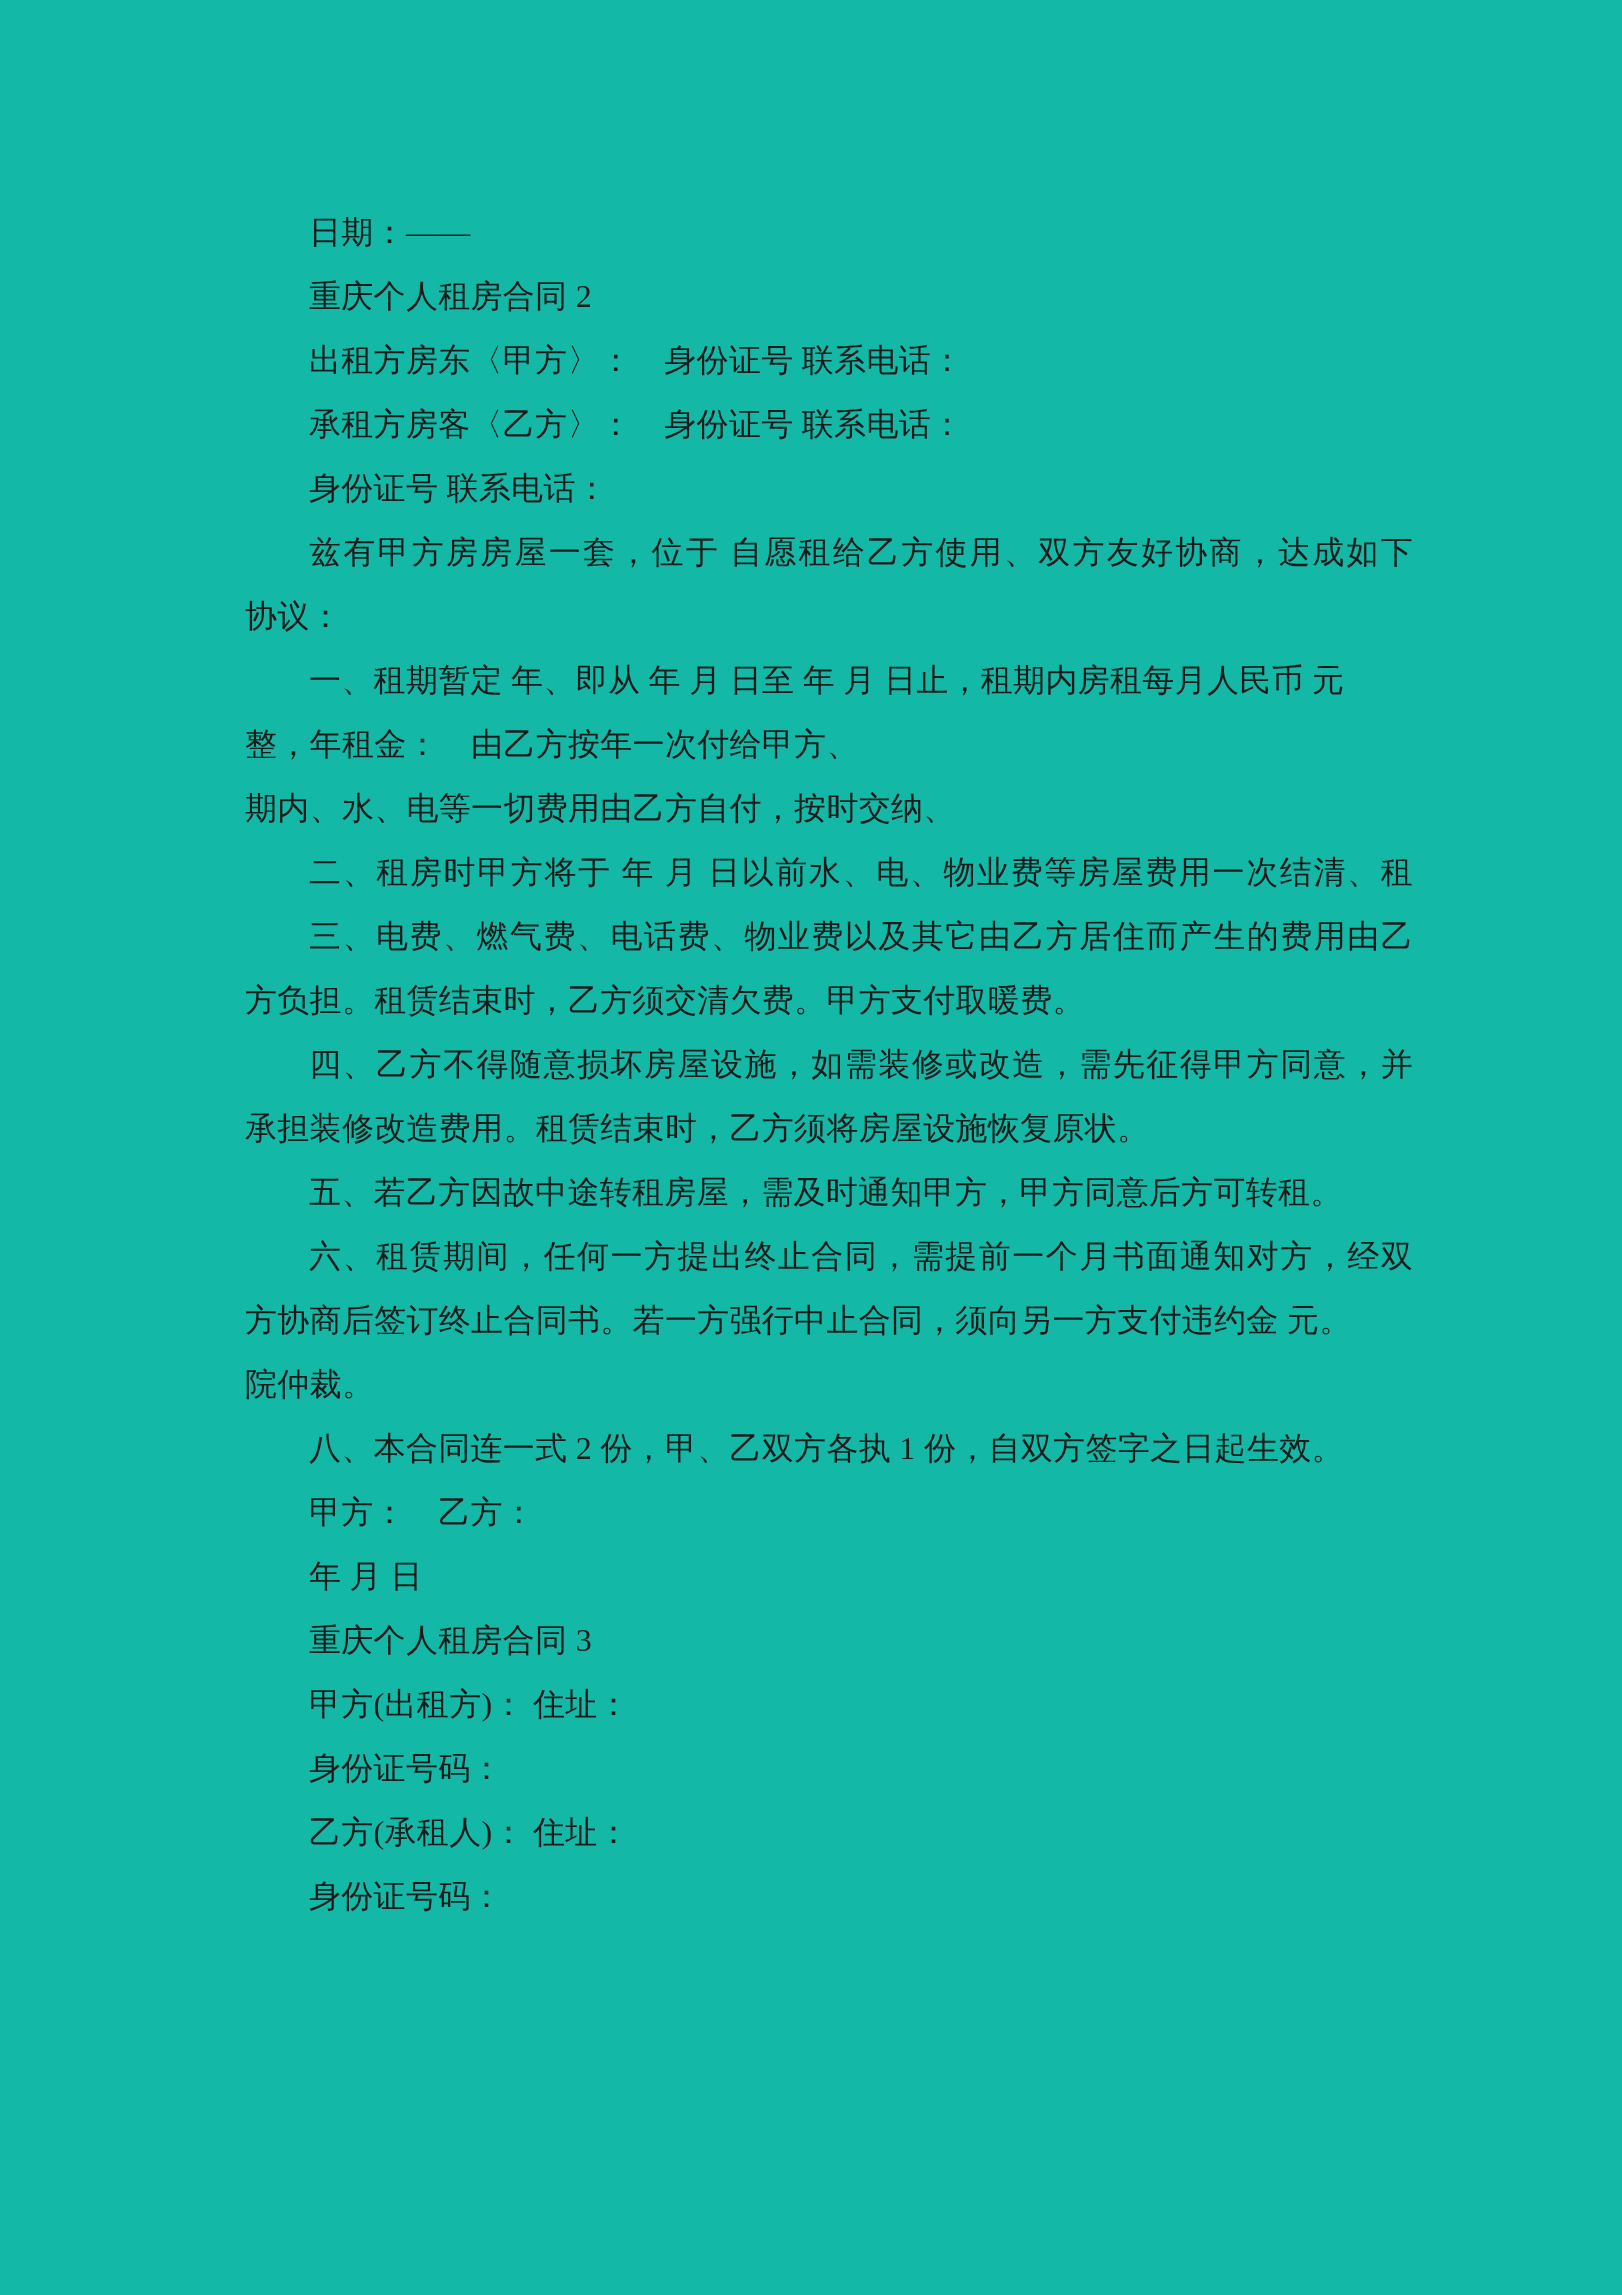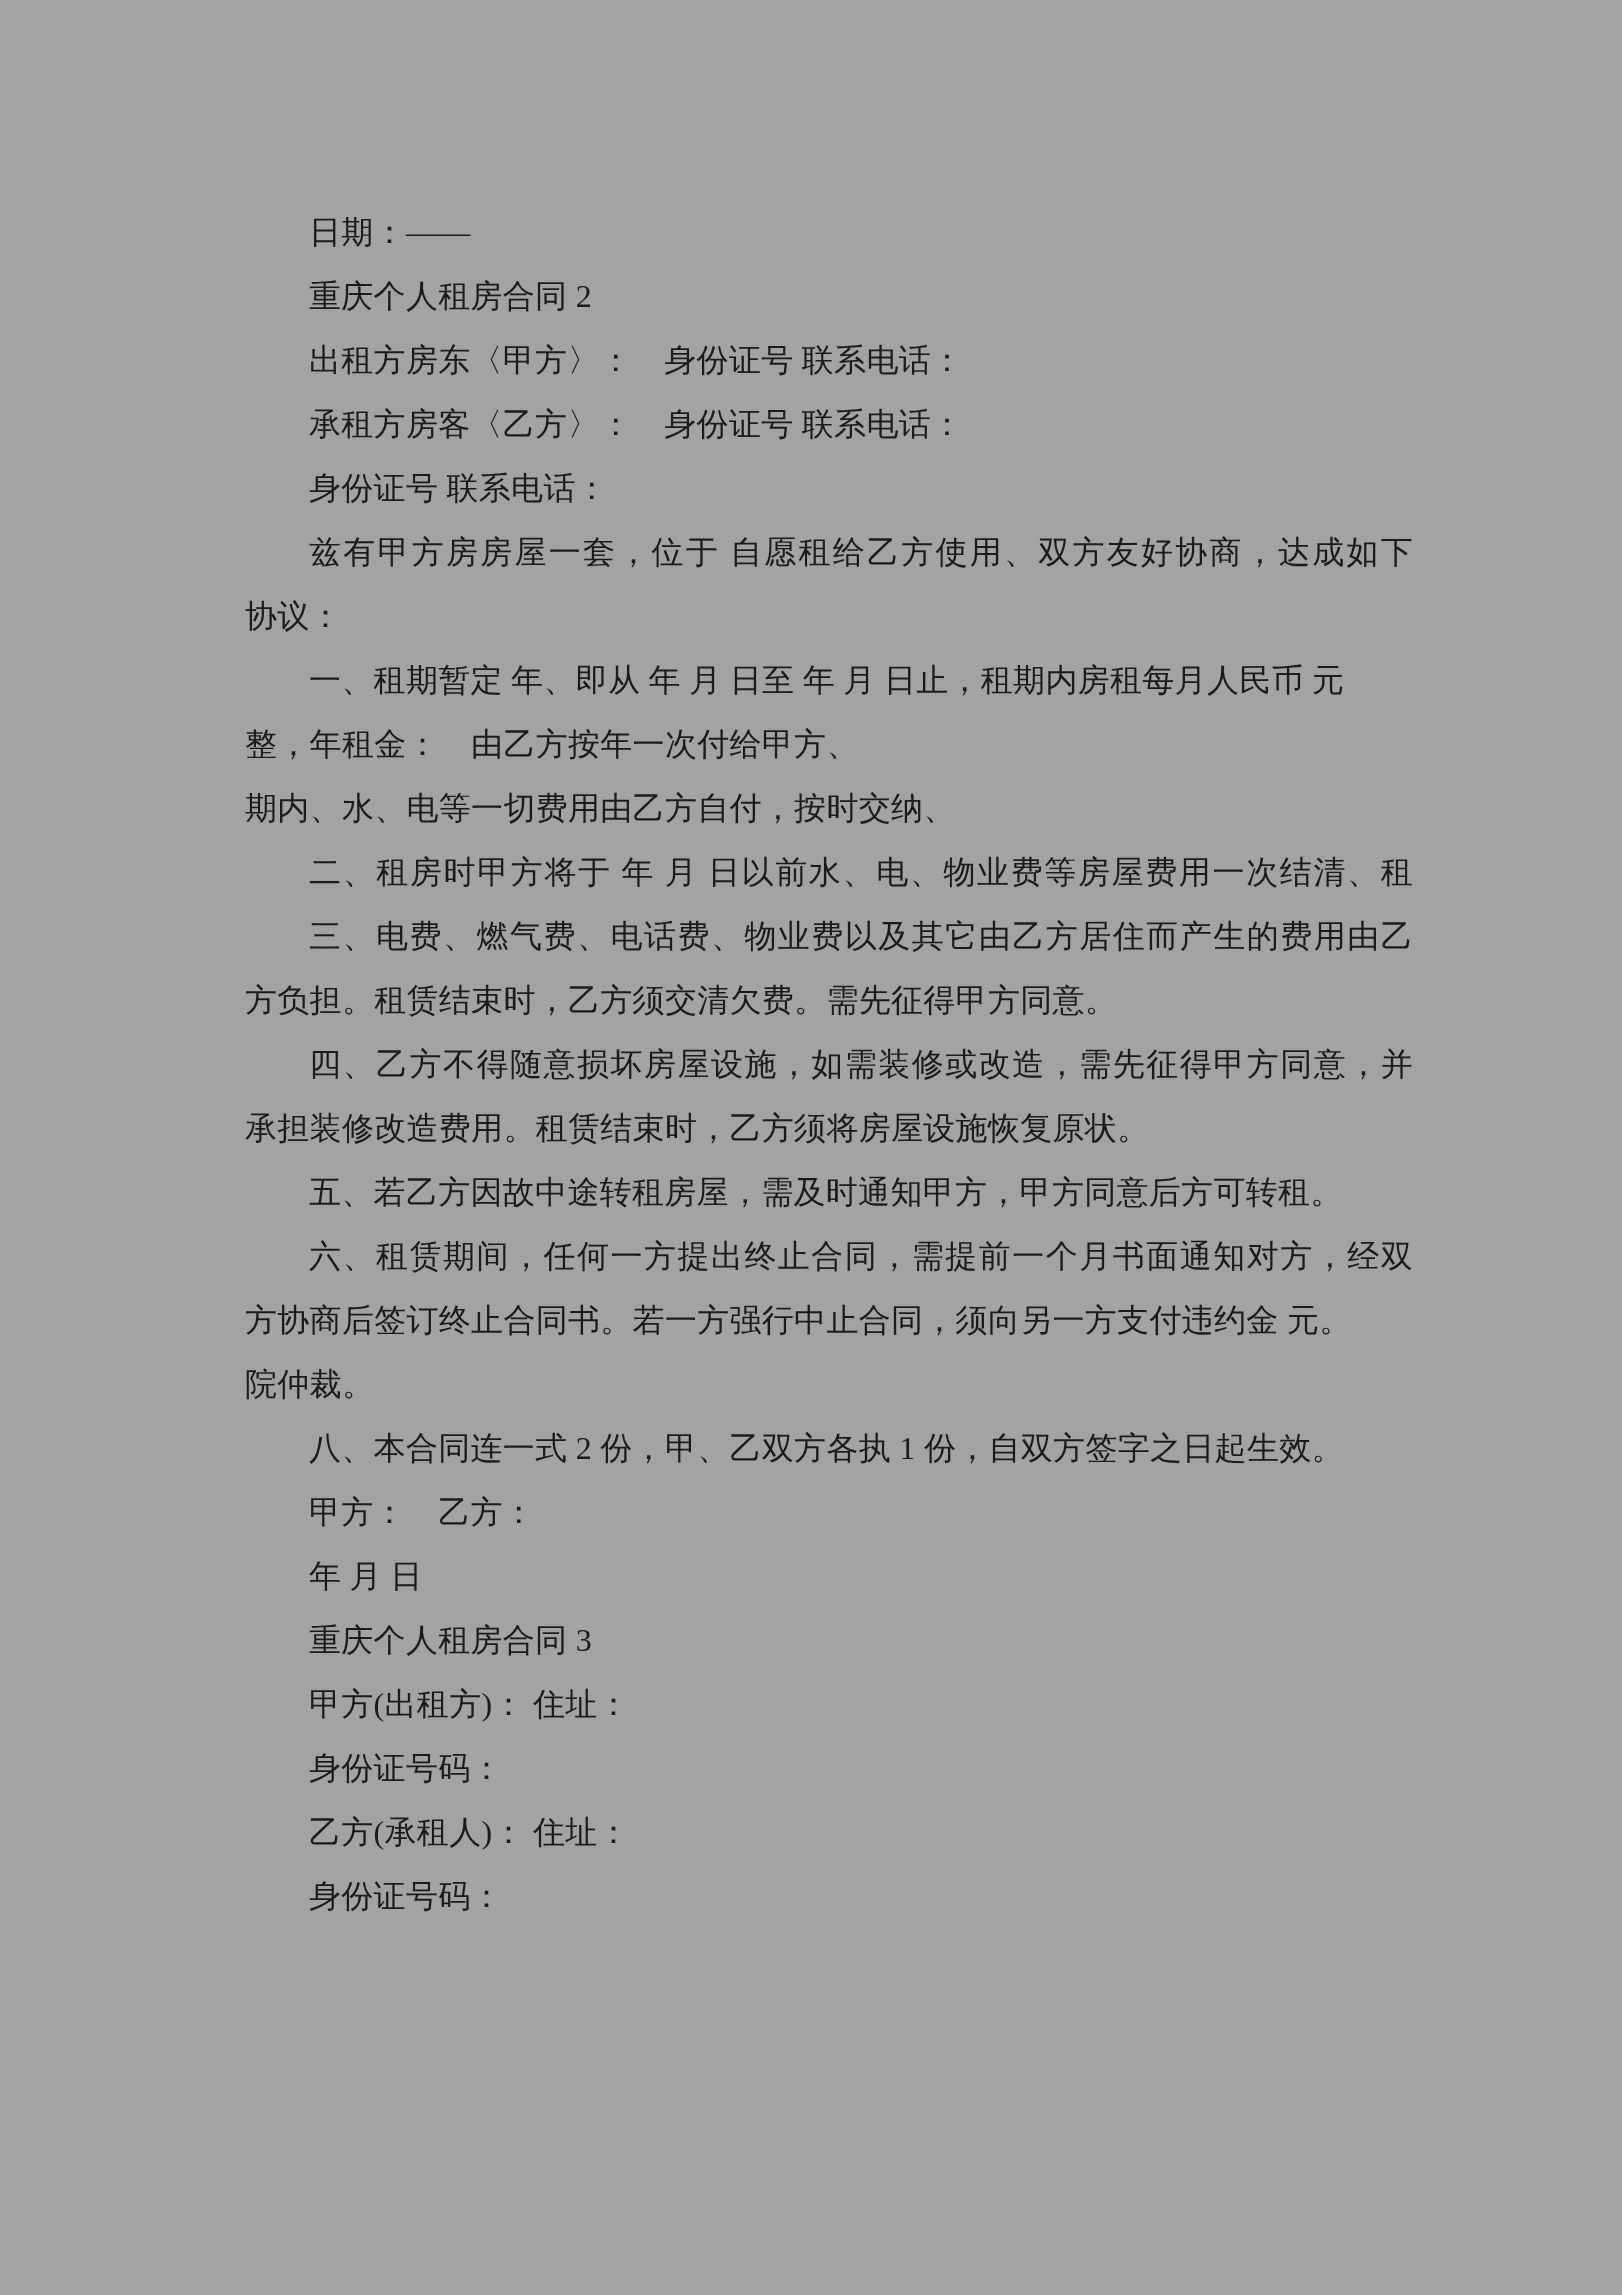--- a/index.html
+++ b/index.html
@@ -36,35 +36,35 @@
     text-indent: 2em;
   }
   .line.justify {
     text-align: justify;
     text-align-last: justify;
   }
 </style>
 </head>
 <body>
 
-<div class="page" style="background: #a3a3a3;">
+<div class="page" style="background: #14b8a6;">
   <div class="textblock" id="contract-lines" style="color: rgb(27, 27, 27);">
       <p class="line indent">日期：——</p>
       <p class="line indent">重庆个人租房合同 2</p>
       <p class="line indent">出租方房东〈甲方〉：　身份证号 联系电话：</p>
       <p class="line indent">承租方房客〈乙方〉：　身份证号 联系电话：</p>
       <p class="line indent">身份证号 联系电话：</p>
       <p class="line indent justify">兹有甲方房房屋一套，位于 自愿租给乙方使用、双方友好协商，达成如下</p>
       <p class="line">协议：</p>
       <p class="line indent">一、租期暂定 年、即从 年 月 日至 年 月 日止，租期内房租每月人民币 元</p>
       <p class="line">整，年租金：　由乙方按年一次付给甲方、</p>
       <p class="line">期内、水、电等一切费用由乙方自付，按时交纳、</p>
       <p class="line indent justify">二、租房时甲方将于 年 月 日以前水、电、物业费等房屋费用一次结清、租</p>
       <p class="line indent justify">三、电费、燃气费、电话费、物业费以及其它由乙方居住而产生的费用由乙</p>
-      <p class="line">方负担。租赁结束时，乙方须交清欠费。需先征得甲方同意。</p>
+      <p class="line">方负担。租赁结束时，乙方须交清欠费。甲方支付取暖费。</p>
       <p class="line indent justify">四、乙方不得随意损坏房屋设施，如需装修或改造，需先征得甲方同意，并</p>
       <p class="line">承担装修改造费用。租赁结束时，乙方须将房屋设施恢复原状。</p>
       <p class="line indent">五、若乙方因故中途转租房屋，需及时通知甲方，甲方同意后方可转租。</p>
       <p class="line indent justify">六、租赁期间，任何一方提出终止合同，需提前一个月书面通知对方，经双</p>
       <p class="line">方协商后签订终止合同书。若一方强行中止合同，须向另一方支付违约金 元。</p>
       <p class="line">院仲裁。</p>
       <p class="line indent">八、本合同连一式 2 份，甲、乙双方各执 1 份，自双方签字之日起生效。</p>
       <p class="line indent">甲方：　乙方：</p>
       <p class="line indent">年 月 日</p>
       <p class="line indent">重庆个人租房合同 3</p>

